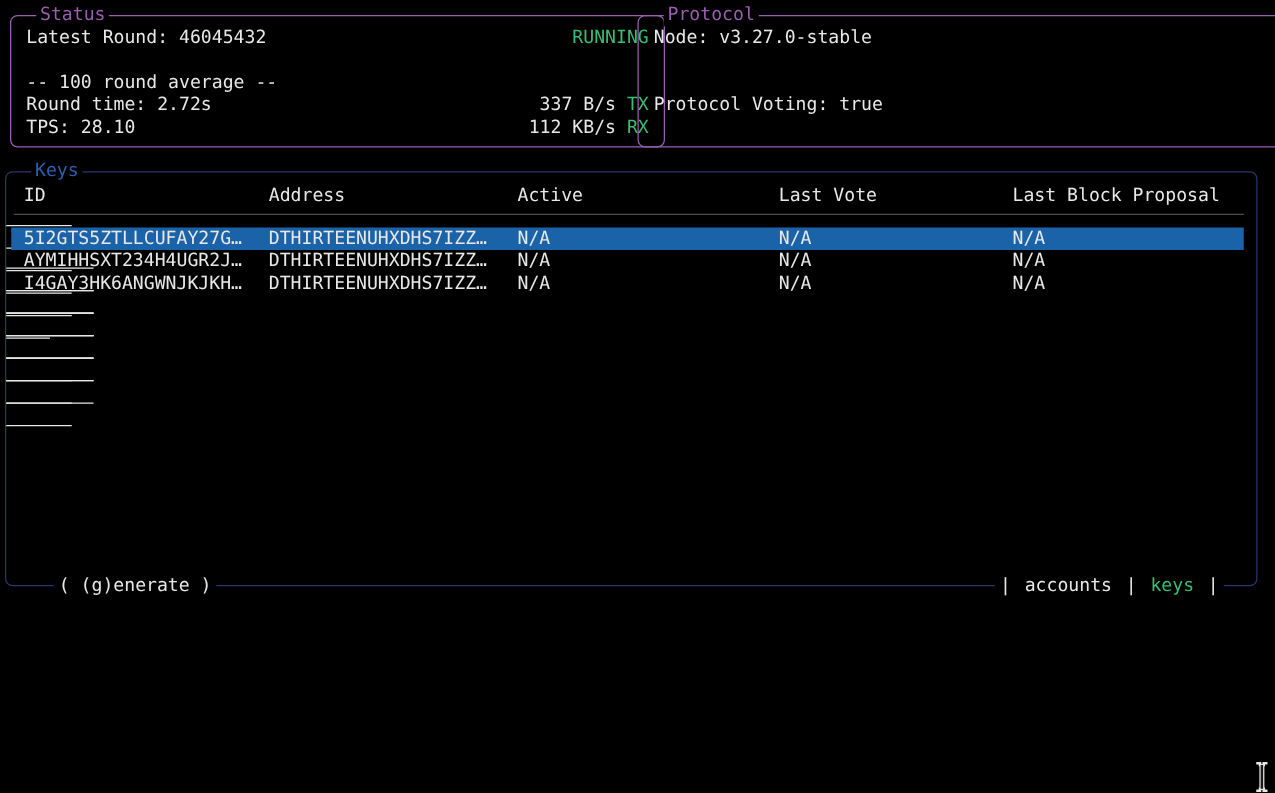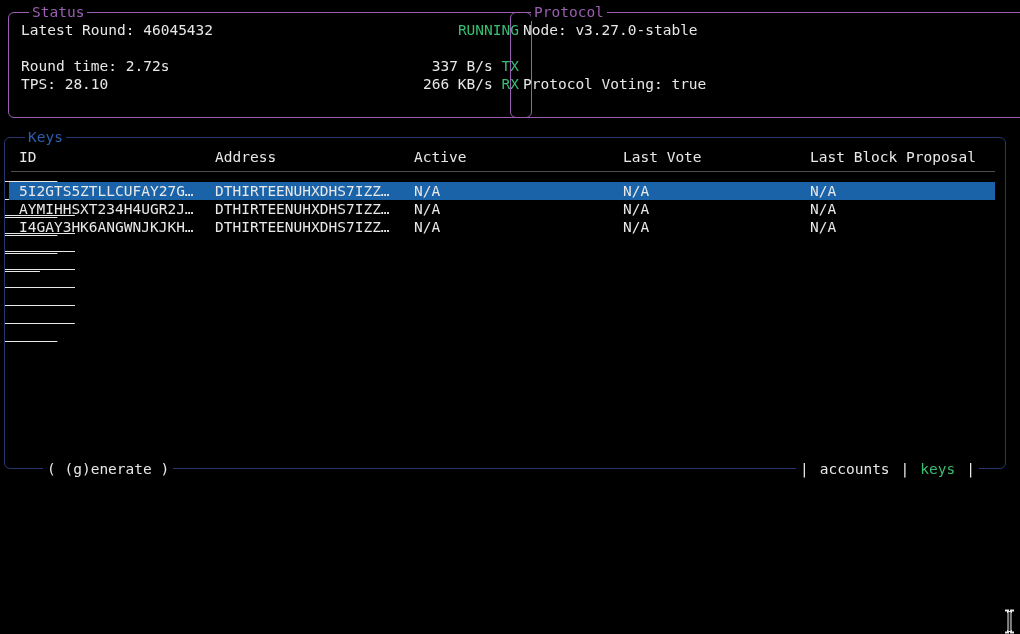--- a/index.html
+++ b/index.html
@@ -109,26 +109,29 @@
 
   <section class="panel purple-border" style="left:8px; top:12px; width:524px; height:106px;">
     <span class="panel-title purple">Status</span>
     <div class="panel-body">
       <div class="line">
         <span>Latest Round: 46045432</span>
         <span class="green">RUNNING</span>
       </div>
       <div class="line"></div>
       <div class="line">
+        <span>-- 100 round average --</span>
+      </div>
+      <div class="line">
         <span>Round time: 2.72s</span>
         <span><span>337 B/s </span><span class="green">TX</span></span>
       </div>
       <div class="line">
         <span>TPS: 28.10</span>
-        <span><span>266 KB/s </span><span class="green">RX</span></span>
+        <span><span>112 KB/s </span><span class="green">RX</span></span>
       </div>
     </div>
   </section>
 
   <section class="panel purple-border" style="left:510px; top:12px; width:532px; height:106px;">
     <span class="panel-title purple">Protocol</span>
     <div class="panel-body">
       <div class="line">
         <span>Node: v3.27.0-stable</span>
       </div>

